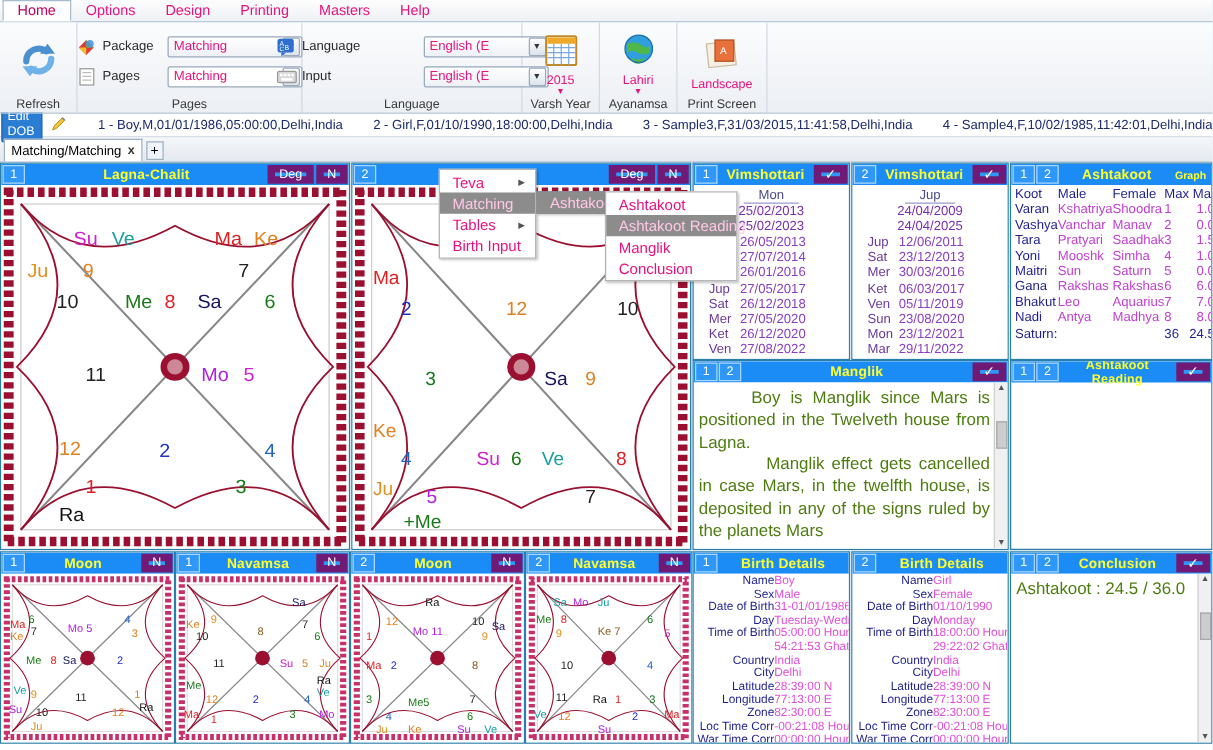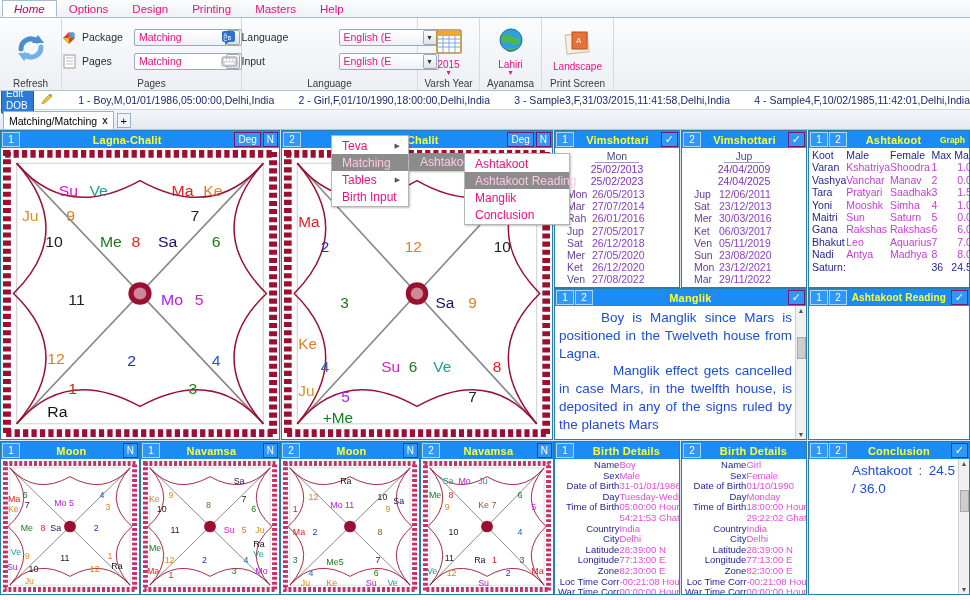--- a/index.html
+++ b/index.html
@@ -28,21 +28,20 @@
     line-height:13px;
     border:1px solid transparent;
     border-bottom:none;
     white-space:nowrap;
   }
   .rtab.active {
     background:#ffffff;
     border:1px solid #a8bcd0;
     border-bottom:1px solid #ffffff;
     color:#c00060;
-    font-style:italic;
   }
 
   #ribbon-body {
     height:73px;
     background:linear-gradient(#fbfcfd,#eceff4);
     border-bottom:1px solid #b4c3d4;
     display:flex;
     align-items:stretch;
     position:relative;
   }
@@ -108,33 +107,33 @@
   }
   .ptitle .num {
     width:18px; height:15px; margin-left:1px; background:#2f97f7; border:1px solid #a9d6ff;
     color:#fff; font-size:10px; display:flex; align-items:center; justify-content:center;
     flex:none; font-weight:normal;
   }
   .ptitle .ttl { flex:1; text-align:center; letter-spacing:0.2px; }
   .ptitle .rgt {
     margin-right:1px; font-size:10px; color:#fff; display:flex; gap:2px; align-items:center; flex:none;
   }
-  .ptitle .chip { background:#2f97f7; border:1px solid #701a75; padding:0 3px; height:15px;
+  .ptitle .chip { background:#2f97f7; border:6px solid #701a75; padding:0 3px; height:15px;
                   display:flex; align-items:center; font-weight:normal; }
   .ptitle .chk { color:#ffffff; font-size:11px; }
   .ptitle .graph { font-size:8.5px; color:#ffff2a; font-weight:bold; margin-right:4px;}
 
   .pbody { position:absolute; top:17px; left:0; right:0; bottom:0; overflow:hidden; background:#fff; }
 
   
   .chart-wrap { position:absolute; inset:2px; }
   .chart-wrap svg { width:100%; height:100%; display:block; }
 
   
-  .textpanel { padding:3px 4px; font-size:13.5px; color:#1d4ed8; text-align:justify;
+  .textpanel { padding:3px 4px; font-size:13.5px; color:#4d7c0f; text-align:justify;
                line-height:1.32; position:relative; height:100%; overflow:hidden;}
   .textpanel p { text-indent:42px; margin:0; }
   .textpanel p.t2 { text-indent:54px; }
   .sbar { position:absolute; right:0; top:0; bottom:0; width:11px; background:#f0f0f0;
           border-left:1px solid #cfcfcf; display:flex; flex-direction:column; align-items:center;
           justify-content:space-between; font-size:7px; color:#555; }
   .sbar .thumb { width:9px; height:22px; background:#cdcdcd; border:1px solid #a8a8a8; margin-top:28px; }
   .sbar .ar { line-height:9px; }
 
   
@@ -1032,34 +1031,34 @@
   <div class="panel" style="left:808px; top:311px; width:162px; height:154px;">
     <div class="ptitle">
       <span class="num">1</span>
       <span class="num">2</span>
       <span class="ttl">Conclusion</span>
       <span class="rgt">
           <span class="chip chk">✓</span>
         </span>
     </div>
     <div class="pbody">
-      <div class="textpanel" style="padding-right:14px;margin-left:39px;">
+      <div class="textpanel" style="padding-right:14px;">
         <p style="text-indent:0;">Ashtakoot :     24.5 / 36.0</p>
       </div>
       <div class="sbar">
         <div style="width:100%;">
           <div class="ar" style="text-align:center;">▲</div>
           <div class="thumb" style="margin:22px auto 0 auto;"></div>
         </div>
         <div class="ar" style="text-align:center;width:100%;">▼</div>
       </div>
     </div>
   </div>
 
-  <div id="ctxmenu" style="left:331px; top:5px;text-align:center;">
+  <div id="ctxmenu" style="left:351px; top:5px;text-align:center;">
     <div style="position:relative;">
       <div class="menu" style="width:78px;">
         <div class="mi">
           <span>Teva</span>
             <span class="car">▶</span>
         </div>
         <div class="mi sel">
           <span>Matching</span>
             <span class="car">▶</span>
         </div>

